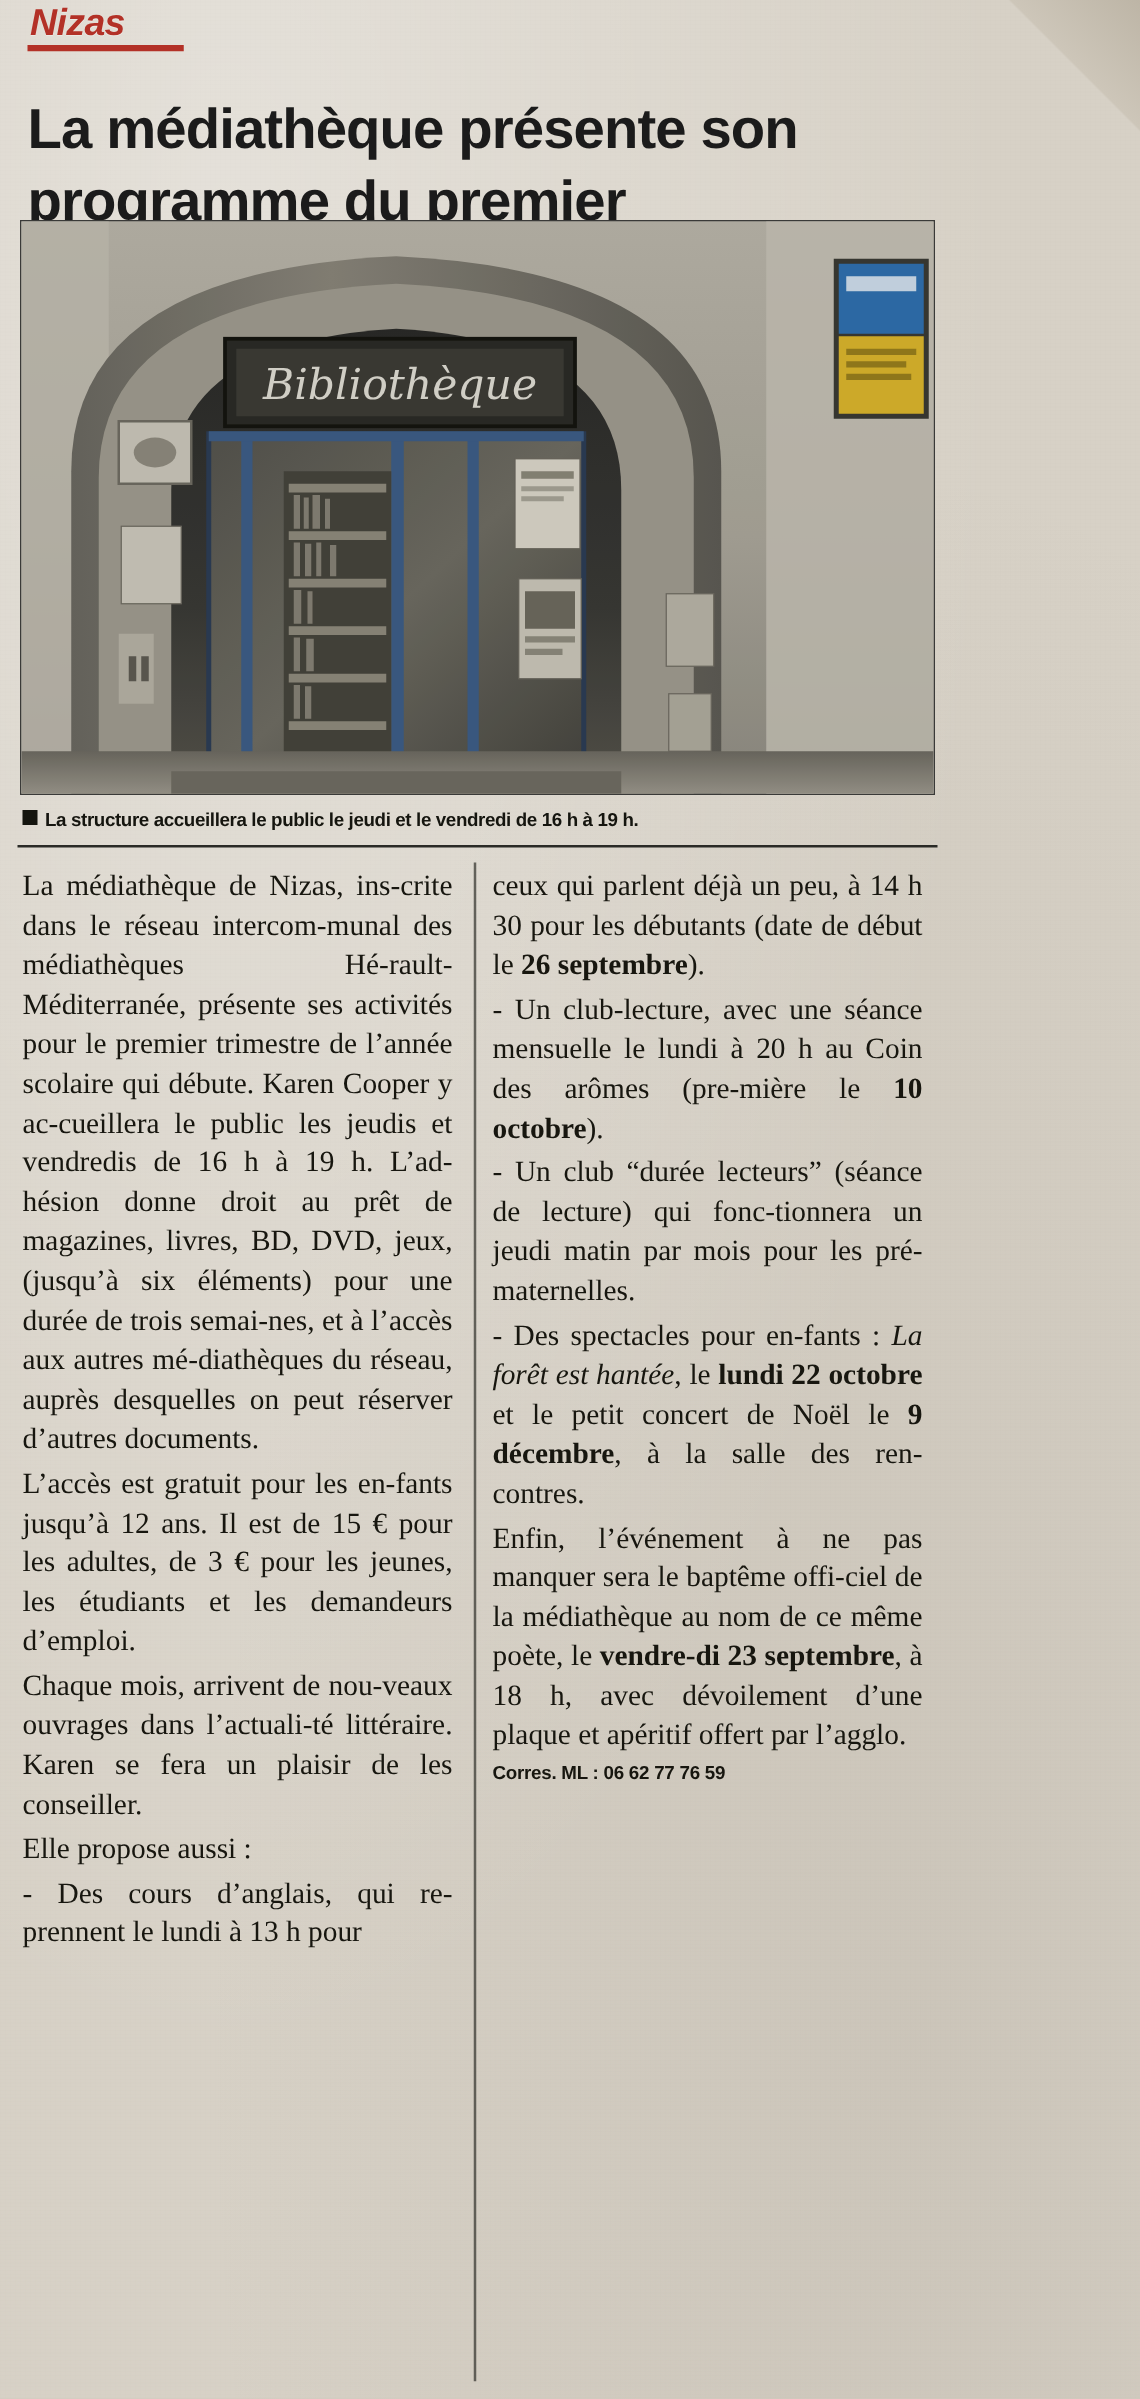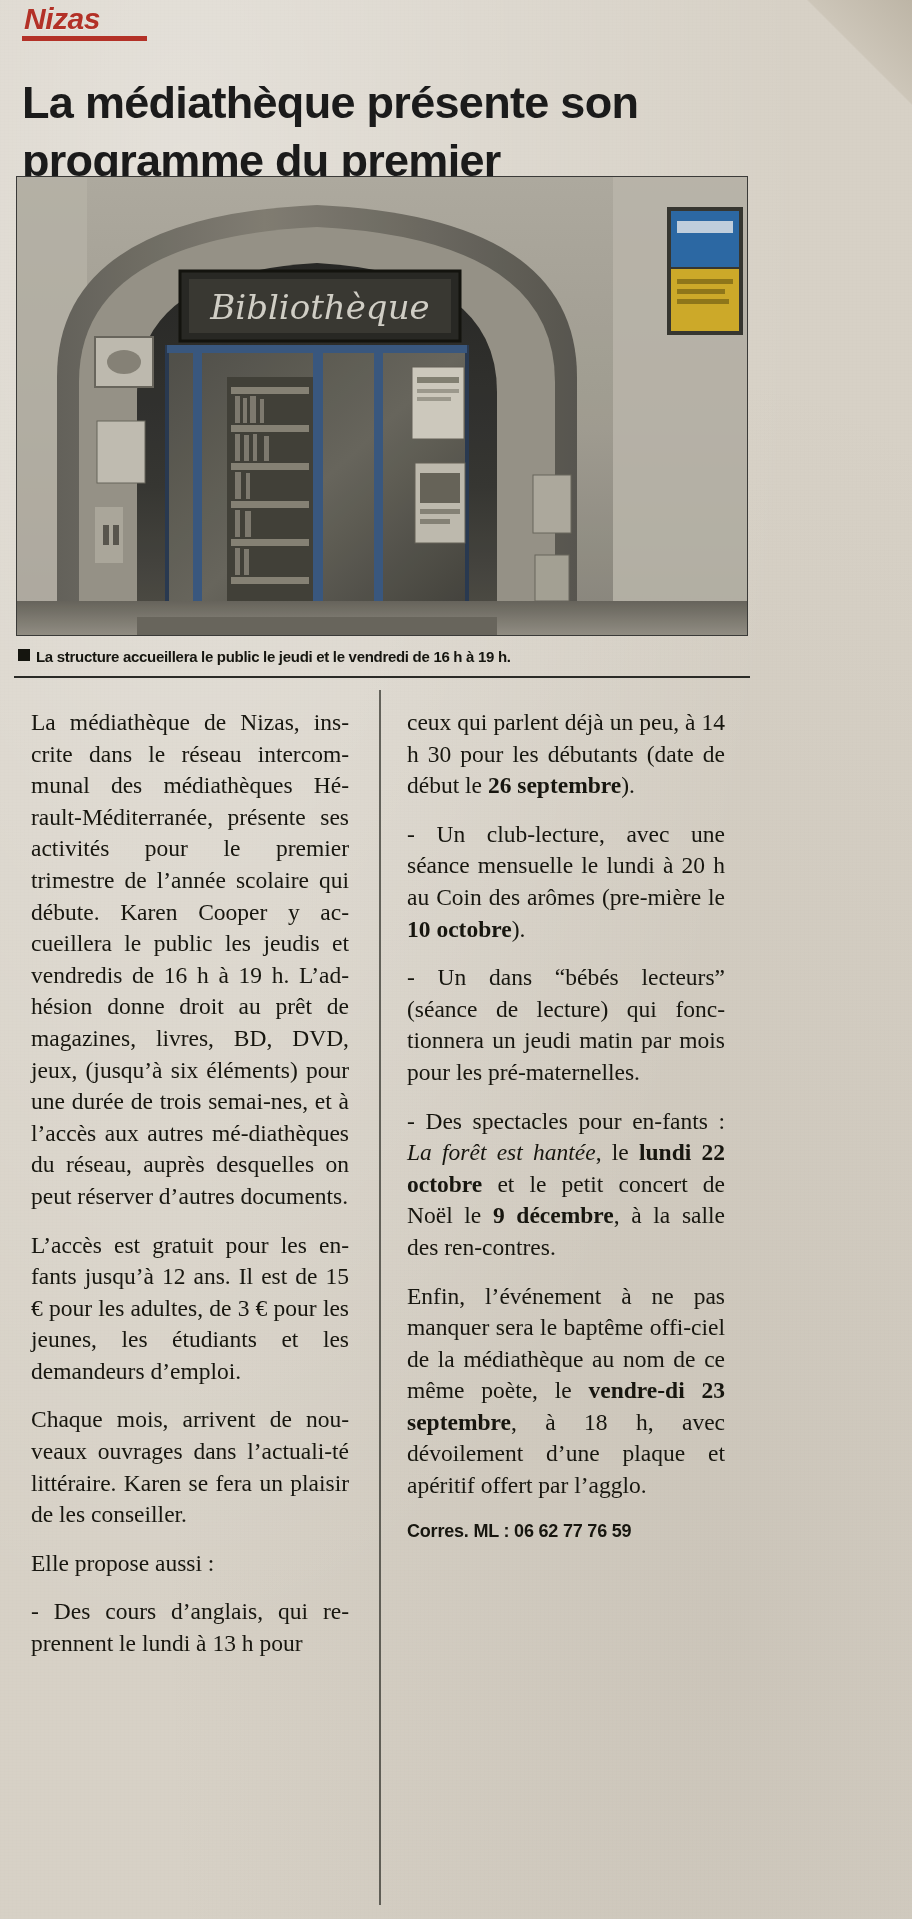--- a/index.html
+++ b/index.html
@@ -124,37 +124,37 @@
   .col {
     width: 352px;
     font-family: "Liberation Serif", serif;
     font-size: 23.5px;
     line-height: 1.345;
     color: #17160f;
     text-align: justify;
     text-justify: inter-word;
     hyphens: manual;
   }
-  .col p { margin: 17px; }
+  .col p { margin: 4px; }
   .col b { font-weight: bold; }
   .col i { font-style: italic; }
 
   .divider {
     position: absolute;
     left: 379px;
     top: 690px;
     width: 2px;
     height: 1215px;
     background: #3a3a33;
     opacity: 0.75;
   }
 
   .byline {
     font-family: "Liberation Sans", sans-serif;
-    font-size: 18px;
+    font-size: 15px;
     font-weight: bold;
     color: #17160f;
     letter-spacing: -0.2px;
     margin-top: 2px;
   }
 </style>
 </head>
 <body>
 
 <div class="page">
@@ -290,20 +290,20 @@
     <div class="col">
       <p>La médiathèque de Nizas, ins-crite dans le réseau intercom-munal des médiathèques Hé-rault-Méditerranée, présente ses activités pour le premier trimestre de l’année scolaire qui débute. Karen Cooper y ac-cueillera le public les jeudis et vendredis de 16 h à 19 h. L’ad-hésion donne droit au prêt de magazines, livres, BD, DVD, jeux, (jusqu’à six éléments) pour une durée de trois semai-nes, et à l’accès aux autres mé-diathèques du réseau, auprès desquelles on peut réserver d’autres documents.</p>
       <p>L’accès est gratuit pour les en-fants jusqu’à 12 ans. Il est de 15 € pour les adultes, de 3 € pour les jeunes, les étudiants et les demandeurs d’emploi.</p>
       <p>Chaque mois, arrivent de nou-veaux ouvrages dans l’actuali-té littéraire. Karen se fera un plaisir de les conseiller.</p>
       <p>Elle propose aussi :</p>
       <p>- Des cours d’anglais, qui re-prennent le lundi à 13 h pour</p>
     </div>
     <div class="col">
       <p>ceux qui parlent déjà un peu, à 14 h 30 pour les débutants (date de début le <b>26 septembre</b>).</p>
       <p>- Un club-lecture, avec une séance mensuelle le lundi à 20 h au Coin des arômes (pre-mière le <b>10 octobre</b>).</p>
-      <p>- Un dans “bébés lecteurs” (séance de lecture) qui fonc-tionnera un jeudi matin par mois pour les pré-maternelles.</p>
+      <p>- Un club “durée lecteurs” (séance de lecture) qui fonc-tionnera un jeudi matin par mois pour les pré-maternelles.</p>
       <p>- Des spectacles pour en-fants : <i>La forêt est hantée</i>, le <b>lundi 22 octobre</b> et le petit concert de Noël le <b>9 décembre</b>, à la salle des ren-contres.</p>
       <p>Enfin, l’événement à ne pas manquer sera le baptême offi-ciel de la médiathèque au nom de ce même poète, le <b>vendre-di 23 septembre</b>, à 18 h, avec dévoilement d’une plaque et apéritif offert par l’agglo.</p>
       <p class="byline">Corres. ML : 06 62 77 76 59</p>
     </div>
   </div>
 
 </div>
 
 </body></html>

